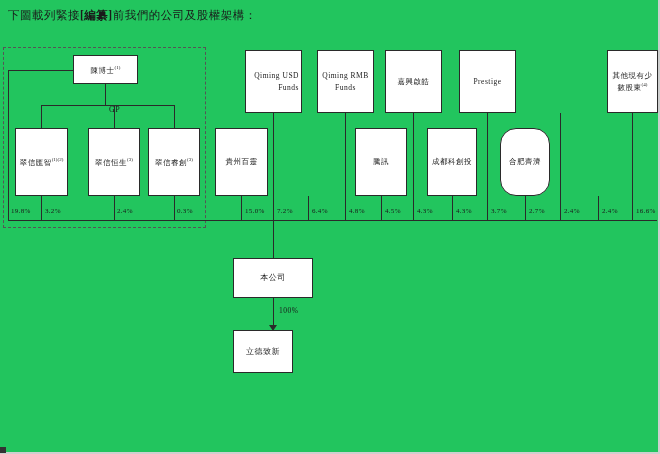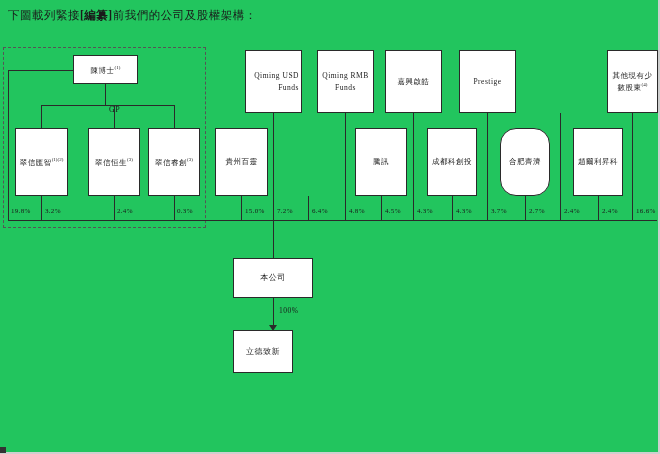--- a/index.html
+++ b/index.html
@@ -90,23 +90,20 @@
   </div>
   <div class="box" style="left:355px;top:128px;width:52px;height:68px;">
     <span>騰訊</span>
   </div>
   <div class="box" style="left:427px;top:128px;width:50px;height:68px;">
     <span>成都科創投</span>
   </div>
   <div class="box" style="left:500px;top:128px;width:50px;height:68px;border-radius:16px;">
     <span>合肥齊濟</span>
   </div>
-  <div class="box" style="left:573px;top:128px;width:50px;height:68px;">
-    <span>趙爾利昇科</span>
-  </div>
 
   <div class="ln" style="left:105px;top:84px;width:1px;height:21px;"></div>
   <div class="ln" style="left:41px;top:105px;width:134px;height:1px;"></div>
   <div class="ln" style="left:41px;top:105px;width:1px;height:23px;"></div>
   <div class="ln" style="left:114px;top:105px;width:1px;height:23px;"></div>
   <div class="ln" style="left:174px;top:105px;width:1px;height:23px;"></div>
   <div class="ln" style="left:8px;top:70px;width:65px;height:1px;"></div>
   <div class="ln" style="left:8px;top:70px;width:1px;height:150px;"></div>
   <div class="ln" style="left:41px;top:196px;width:1px;height:24px;"></div>
   <div class="ln" style="left:114px;top:196px;width:1px;height:24px;"></div>

